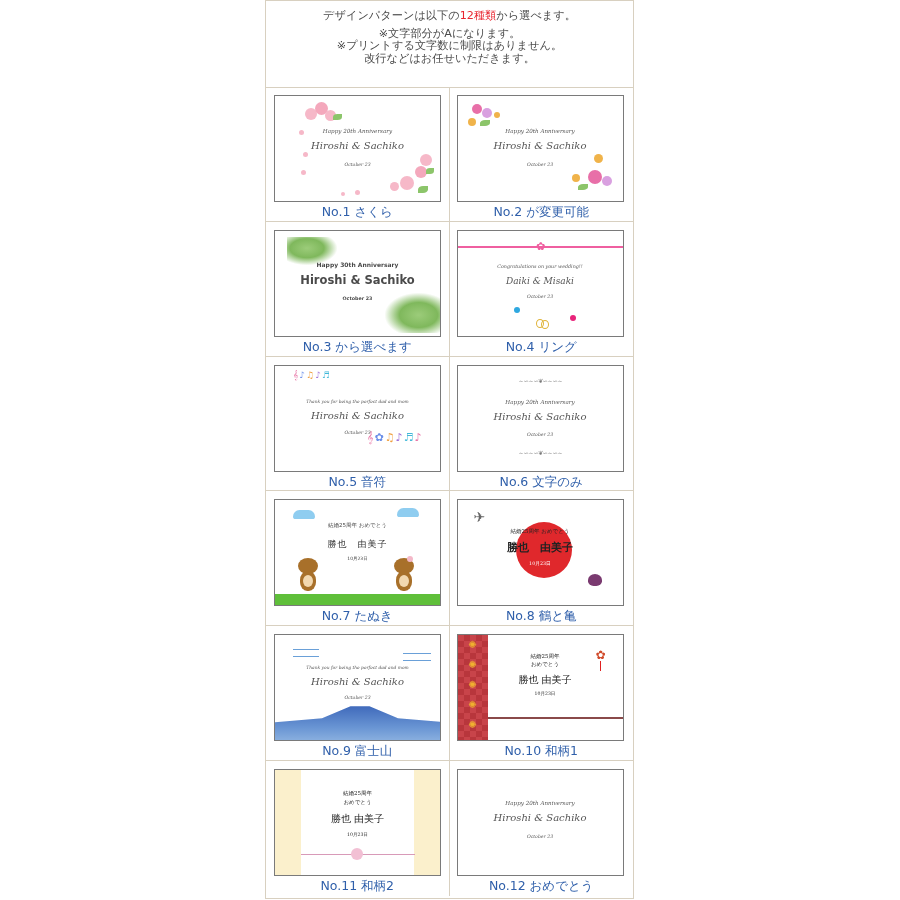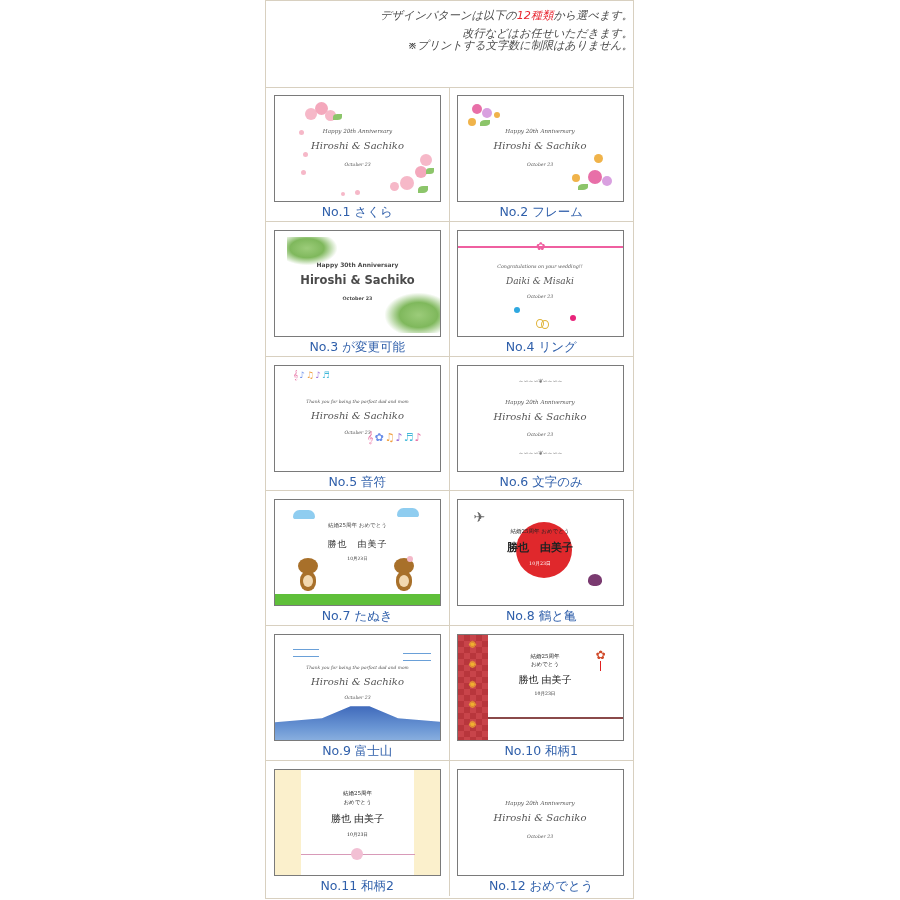--- a/index.html
+++ b/index.html
@@ -1,22 +1,22 @@
 <!DOCTYPE html>
 <html><head>
 <meta charset="utf-8">
 <style>
   html, body { margin:0; padding:0; background:#ffffff; }
   body { width:900px; height:900px; position:relative; overflow:hidden;
          font-family:"DejaVu Sans", "Liberation Sans", sans-serif; }
   .sheet { position:absolute; left:265px; top:0; width:369px; height:899px;
            border:1px solid #d8d0c0; box-sizing:border-box; background:#fff; }
   .intro { position:absolute; left:0; top:0; width:367px; height:86px;
-           border-bottom:1px solid #d8d0c0; text-align:right; color:#4a4a4a;
-           font-size:11.2px; line-height:12.2px;font-style:italic; }
+           border-bottom:1px solid #d8d0c0; text-align:center; color:#4a4a4a;
+           font-size:11.2px; line-height:12.2px; }
   .intro .p1 { margin-top:9px; }
   .intro .p2 { margin-top:6px; }
   .intro .red { color:#e8242e; }
   .grid { position:absolute; left:0; top:86px; width:367px; }
   .row { display:flex; height:134.8px; border-bottom:1px solid #d8d0c0; box-sizing:border-box; }
   .row:last-child { border-bottom:none; }
   .cell { width:50%; position:relative; box-sizing:border-box; }
   .cell:first-child { border-right:1px solid #d8d0c0; }
   .card { position:absolute; left:8px; top:8px; width:167px; height:107px;
           border:1.5px solid #7a7a7a; box-sizing:border-box; background:#fff; overflow:hidden; }
@@ -37,22 +37,23 @@
 </head>
 <body>
 
 <div class="sheet">
 
   <div class="intro">
     <div class="p1">
       <div><span>デザインパターンは以下の</span><span class="red">12種類</span><span>から選べます。</span></div>
     </div>
     <div class="p2">
+      <div>※文字部分がAになります。</div>
+      <div>※プリントする文字数に制限はありません。</div>
       <div>改行などはお任せいただきます。</div>
-      <div>※プリントする文字数に制限はありません。</div>
     </div>
   </div>
 
   <div class="grid">
 
     <div class="row">
       <div class="cell">
         <div class="card">
           <div class="deco" style="left:30px;top:6px;width:40px;height:22px;">
             <div class="petal" style="left:0;top:6px;width:12px;height:12px;"></div>
@@ -92,34 +93,34 @@
             <div class="petal" style="left:26px;top:0;width:9px;height:9px;background:#f0b34a;"></div>
             <div class="petal" style="left:20px;top:16px;width:14px;height:14px;background:#e86fa8;"></div>
             <div class="petal" style="left:4px;top:20px;width:8px;height:8px;background:#f0b34a;"></div>
             <div class="petal" style="left:34px;top:22px;width:10px;height:10px;background:#d9a0e0;"></div>
             <div class="leaf" style="left:10px;top:30px;width:10px;height:6px;"></div>
           </div>
           <div class="t script l1" style="top:32px;">Happy 20th Anniversary</div>
           <div class="t script l2" style="top:44px;">Hiroshi &amp; Sachiko</div>
           <div class="t script l3" style="top:66px;">October 23</div>
         </div>
-        <div class="caption">No.2 フレーム</div>
+        <div class="caption">No.2 が変更可能</div>
       </div>
     </div>
 
     <div class="row">
       <div class="cell">
         <div class="card">
           <div class="deco" style="left:12px;top:6px;width:50px;height:28px;background:radial-gradient(ellipse at 40% 40%, #9ccc7a 0%, #7fb85c 40%, rgba(255,255,255,0) 72%);"></div>
           <div class="deco" style="left:110px;top:62px;width:56px;height:40px;background:radial-gradient(ellipse at 60% 55%, #9ccc7a 0%, #7fb85c 40%, rgba(255,255,255,0) 72%);"></div>
           <div class="t bold-sans" style="top:30px;font-size:6px;">Happy 30th Anniversary</div>
           <div class="t bold-sans" style="top:42px;font-size:11.5px;">Hiroshi &amp; Sachiko</div>
           <div class="t bold-sans" style="top:65px;font-size:4.8px;">October 23</div>
         </div>
-        <div class="caption">No.3 が変更可能</div>
+        <div class="caption">No.3 から選べます</div>
       </div>
       <div class="cell">
         <div class="card">
           <div class="deco" style="left:0;top:15px;width:100%;height:2.5px;background:#ef5fa0;"></div>
           <div class="deco" style="left:76px;top:10px;width:14px;height:12px;color:#ef5fa0;font-size:11px;line-height:12px;text-align:center;">✿</div>
           <div class="t script" style="top:33px;font-size:4.8px;">Congratulations on your wedding!!</div>
           <div class="t script" style="top:45px;font-size:9px;">Daiki &amp; Misaki</div>
           <div class="t script l3" style="top:63px;">October 23</div>
           <div class="deco" style="left:56px;top:76px;width:6px;height:6px;border-radius:50%;background:#2fa8e0;"></div>
           <div class="deco" style="left:112px;top:84px;width:6px;height:6px;border-radius:50%;background:#e8247a;"></div>

